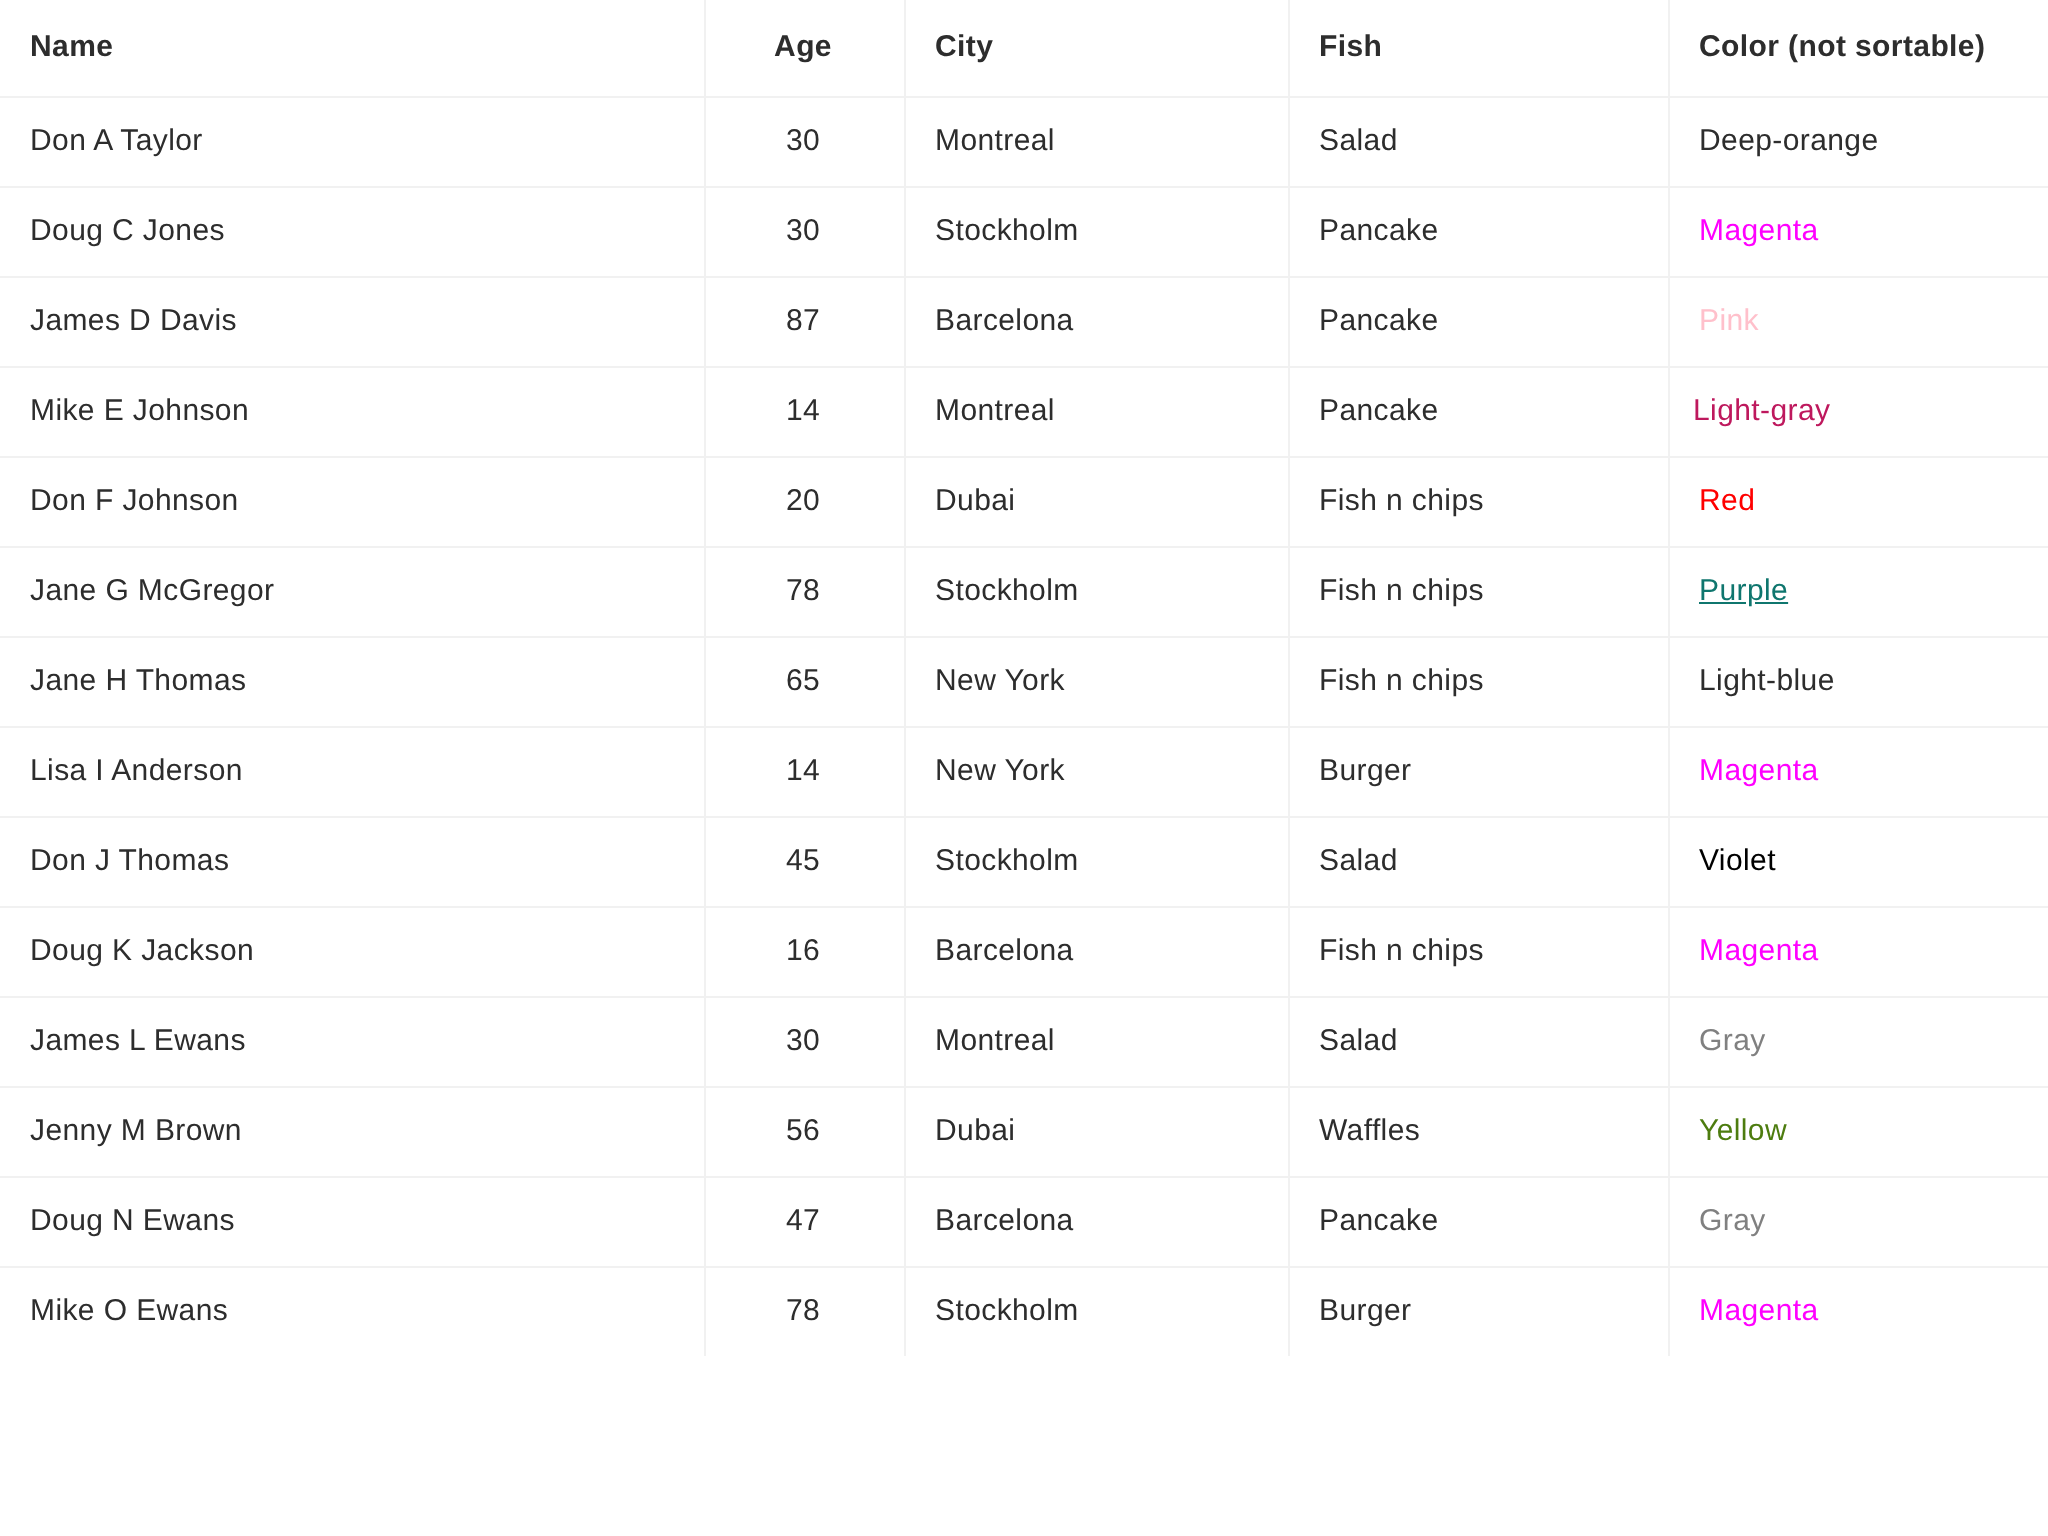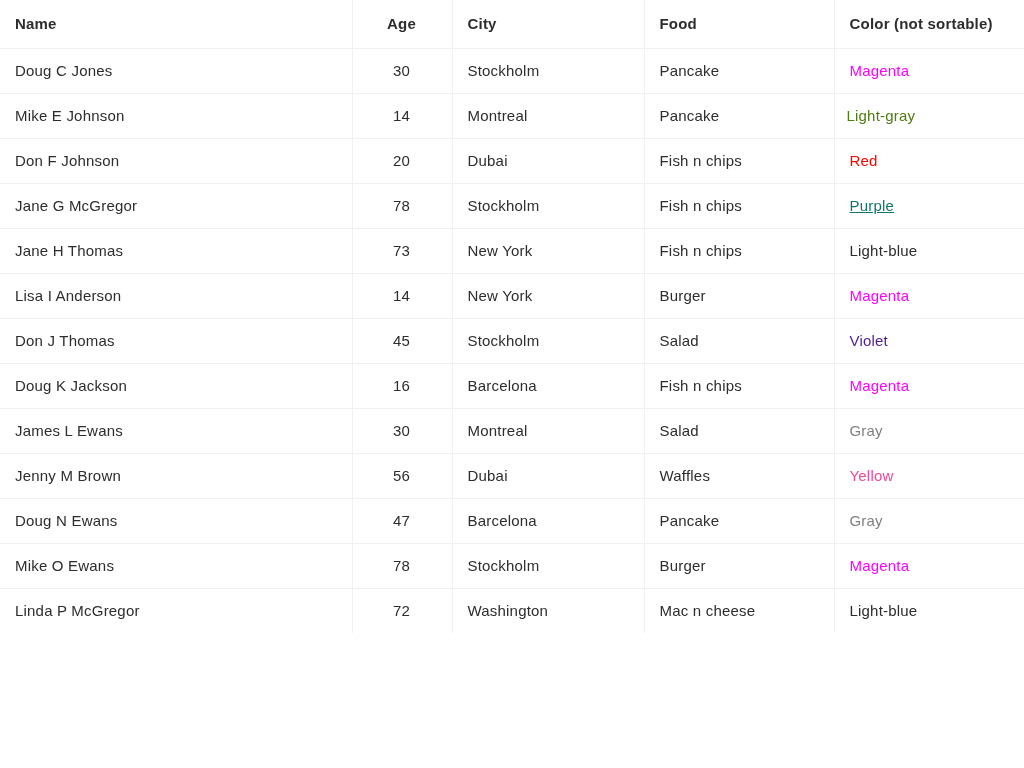--- a/index.html
+++ b/index.html
@@ -57,110 +57,117 @@
       <col class="col-age">
       <col class="col-city">
       <col class="col-food">
       <col class="col-color">
   </colgroup>
   <thead>
     <tr>
       <th class="sortable">Name</th>
       <th class="sortable align-right">Age</th>
       <th class="sortable">City</th>
-      <th class="sortable">Food</th>
+      <th class="sortable">Fish</th>
       <th>Color (not sortable)</th>
     </tr>
   </thead>
   <tbody>
+    <tr>
+      <td>Don A Taylor</td>
+      <td class="align-right">30</td>
+      <td>Montreal</td>
+      <td>Salad</td>
+      <td style="color: rgb(45, 45, 45);">Deep-orange</td>
+    </tr>
     <tr>
       <td>Doug C Jones</td>
       <td class="align-right">30</td>
       <td>Stockholm</td>
       <td>Pancake</td>
       <td style="color: rgb(255, 0, 255);">Magenta</td>
     </tr>
     <tr>
+      <td>James D Davis</td>
+      <td class="align-right">87</td>
+      <td>Barcelona</td>
+      <td>Pancake</td>
+      <td style="color: rgb(255, 192, 203);">Pink</td>
+    </tr>
+    <tr>
       <td>Mike E Johnson</td>
       <td class="align-right">14</td>
       <td>Montreal</td>
       <td>Pancake</td>
-      <td style="color: #4d7c0f; padding-left: 12px;">Light-gray</td>
+      <td style="color: #be185d; padding-left: 12px;">Light-gray</td>
     </tr>
     <tr>
       <td>Don F Johnson</td>
       <td class="align-right">20</td>
       <td>Dubai</td>
       <td>Fish n chips</td>
       <td style="color: rgb(255, 0, 0);">Red</td>
     </tr>
     <tr>
       <td>Jane G McGregor</td>
       <td class="align-right">78</td>
       <td>Stockholm</td>
       <td>Fish n chips</td>
       <td style="color: #0f766e; text-decoration: underline;">Purple</td>
     </tr>
     <tr>
       <td>Jane H Thomas</td>
-      <td class="align-right">73</td>
+      <td class="align-right">65</td>
       <td>New York</td>
       <td>Fish n chips</td>
       <td style="color: rgb(45, 45, 45);">Light-blue</td>
     </tr>
     <tr>
       <td>Lisa I Anderson</td>
       <td class="align-right">14</td>
       <td>New York</td>
       <td>Burger</td>
       <td style="color: rgb(255, 0, 255);">Magenta</td>
     </tr>
     <tr>
       <td>Don J Thomas</td>
       <td class="align-right">45</td>
       <td>Stockholm</td>
       <td>Salad</td>
-      <td style="color: #4c1d95;">Violet</td>
+      <td style="color: #000000;">Violet</td>
     </tr>
     <tr>
       <td>Doug K Jackson</td>
       <td class="align-right">16</td>
       <td>Barcelona</td>
       <td>Fish n chips</td>
       <td style="color: rgb(255, 0, 255);">Magenta</td>
     </tr>
     <tr>
       <td>James L Ewans</td>
       <td class="align-right">30</td>
       <td>Montreal</td>
       <td>Salad</td>
       <td style="color: rgb(128, 128, 128);">Gray</td>
     </tr>
     <tr>
       <td>Jenny M Brown</td>
       <td class="align-right">56</td>
       <td>Dubai</td>
       <td>Waffles</td>
-      <td style="color: #ec4899;">Yellow</td>
+      <td style="color: #4d7c0f;">Yellow</td>
     </tr>
     <tr>
       <td>Doug N Ewans</td>
       <td class="align-right">47</td>
       <td>Barcelona</td>
       <td>Pancake</td>
       <td style="color: rgb(128, 128, 128);">Gray</td>
     </tr>
     <tr>
       <td>Mike O Ewans</td>
       <td class="align-right">78</td>
       <td>Stockholm</td>
       <td>Burger</td>
       <td style="color: rgb(255, 0, 255);">Magenta</td>
     </tr>
-    <tr>
-      <td>Linda P McGregor</td>
-      <td class="align-right">72</td>
-      <td>Washington</td>
-      <td>Mac n cheese</td>
-      <td style="color: rgb(45, 45, 45);">Light-blue</td>
-    </tr>
   </tbody>
 </table>
 
 </body></html>

